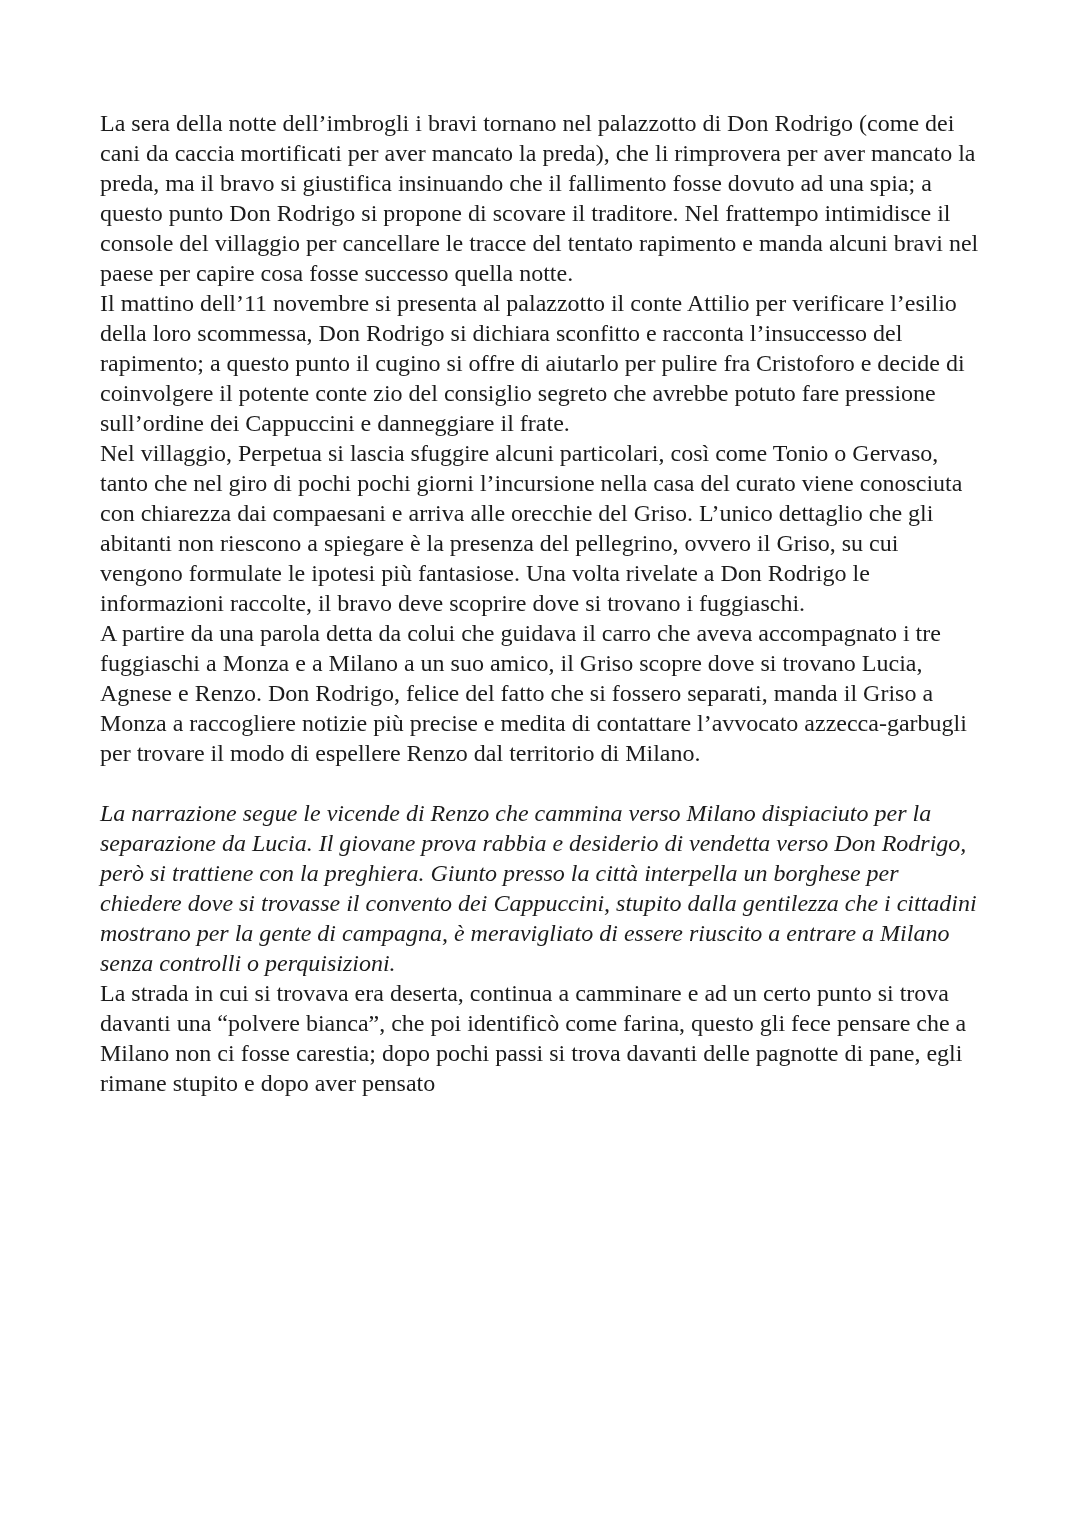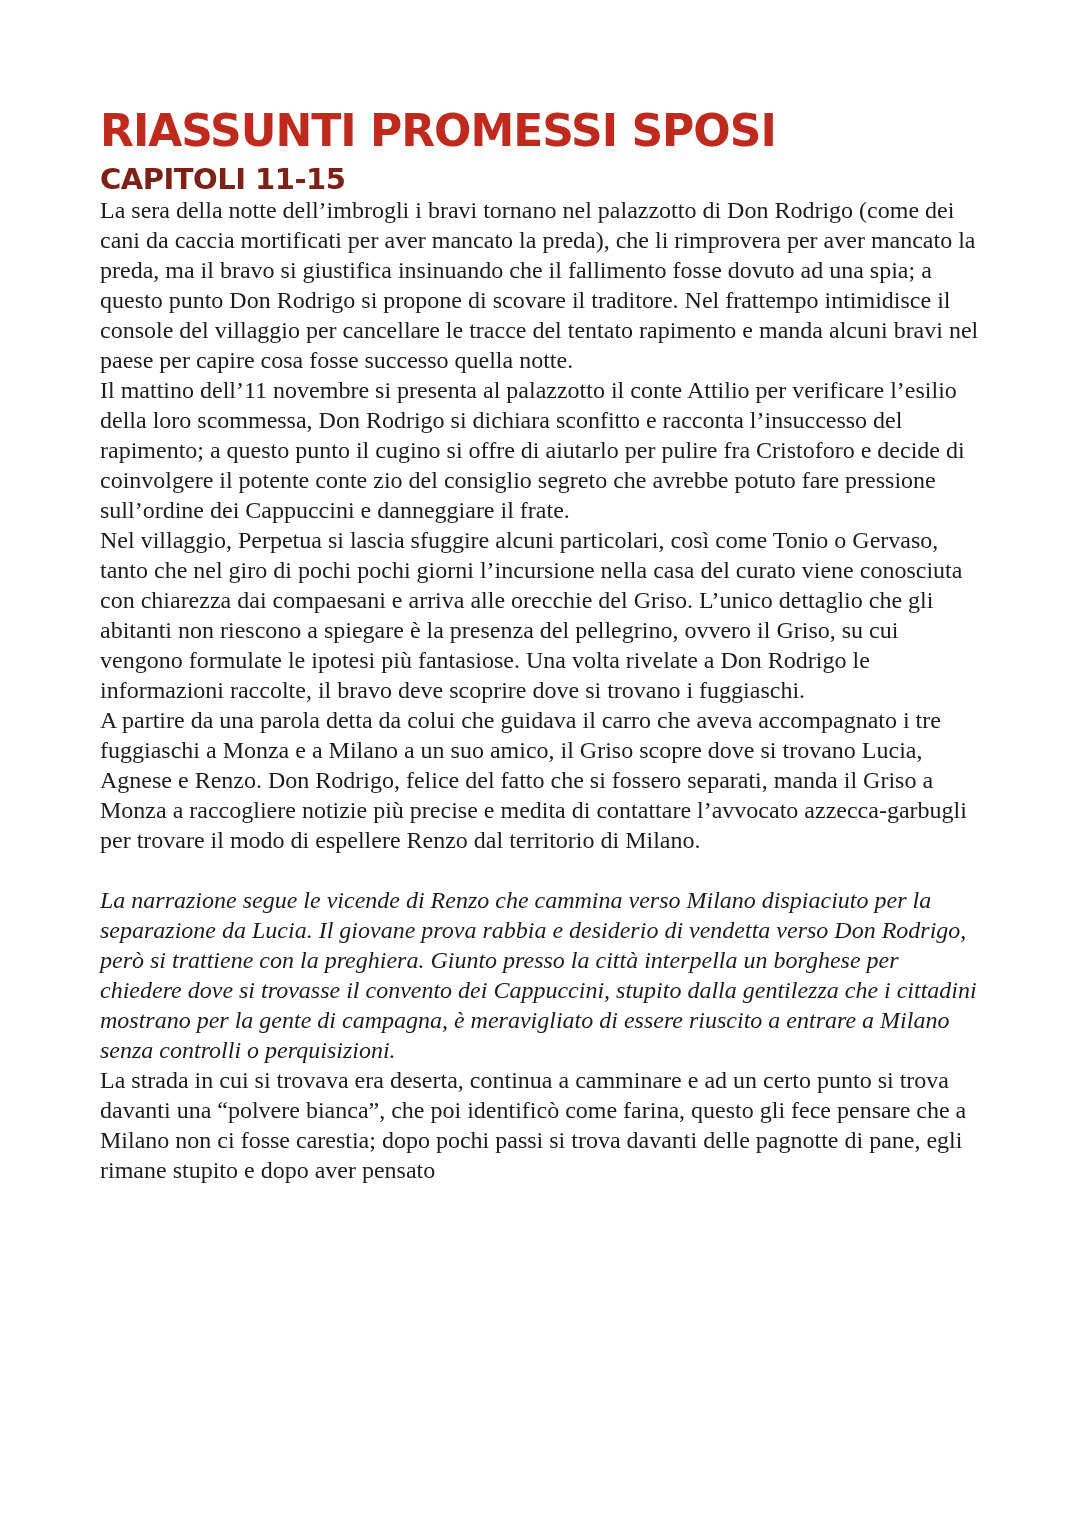--- a/index.html
+++ b/index.html
@@ -57,24 +57,20 @@
   }
   .para.spaced {
     margin-top: 30px;
     font-style: italic;
   }
 </style>
 </head>
 <body>
 
 <div class="page">
-  <header>
-    <h1 class="title">RIASSUNTI PROMESSI SPOSI</h1>
-    <h2 class="subtitle">CAPITOLI 11-15</h2>
-  </header>
 
   <section>
 
     <p class="para">La sera della notte dell’imbrogli i bravi tornano nel palazzotto di Don Rodrigo (come dei cani da caccia mortificati per aver mancato la preda), che li rimprovera per aver mancato la preda, ma il bravo si giustifica insinuando che il fallimento fosse dovuto ad una spia; a questo punto Don Rodrigo si propone di scovare il traditore. Nel frattempo intimidisce il console del villaggio per cancellare le tracce del tentato rapimento e manda alcuni bravi nel paese per capire cosa fosse successo quella notte.</p>
 
     <p class="para">Il mattino dell’11 novembre si presenta al palazzotto il conte Attilio per verificare l’esilio della loro scommessa, Don Rodrigo si dichiara sconfitto e racconta l’insuccesso del rapimento; a questo punto il cugino si offre di aiutarlo per pulire fra Cristoforo e decide di coinvolgere il potente conte zio del consiglio segreto che avrebbe potuto fare pressione sull’ordine dei Cappuccini e danneggiare il frate.</p>
 
     <p class="para">Nel villaggio, Perpetua si lascia sfuggire alcuni particolari, così come Tonio o Gervaso, tanto che nel giro di pochi pochi giorni l’incursione nella casa del curato viene conosciuta con chiarezza dai compaesani e arriva alle orecchie del Griso. L’unico dettaglio che gli abitanti non riescono a spiegare è la presenza del pellegrino, ovvero il Griso, su cui vengono formulate le ipotesi più fantasiose. Una volta rivelate a Don Rodrigo le informazioni raccolte, il bravo deve scoprire dove si trovano i fuggiaschi.</p>
 
     <p class="para">A partire da una parola detta da colui che guidava il carro che aveva accompagnato i tre fuggiaschi a Monza e a Milano a un suo amico, il Griso scopre dove si trovano Lucia, Agnese e Renzo. Don Rodrigo, felice del fatto che si fossero separati, manda il Griso a Monza a raccogliere notizie più precise e medita di contattare l’avvocato azzecca-garbugli per trovare il modo di espellere Renzo dal territorio di Milano.</p>

